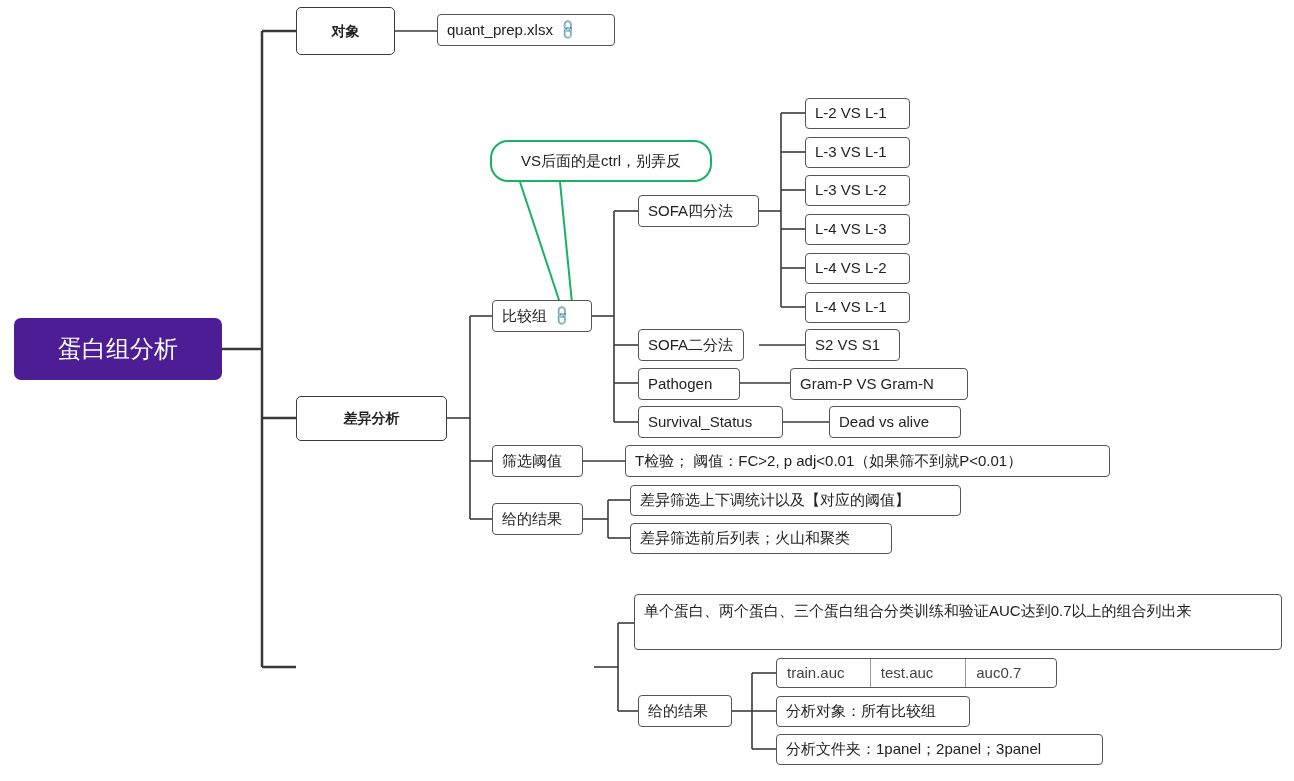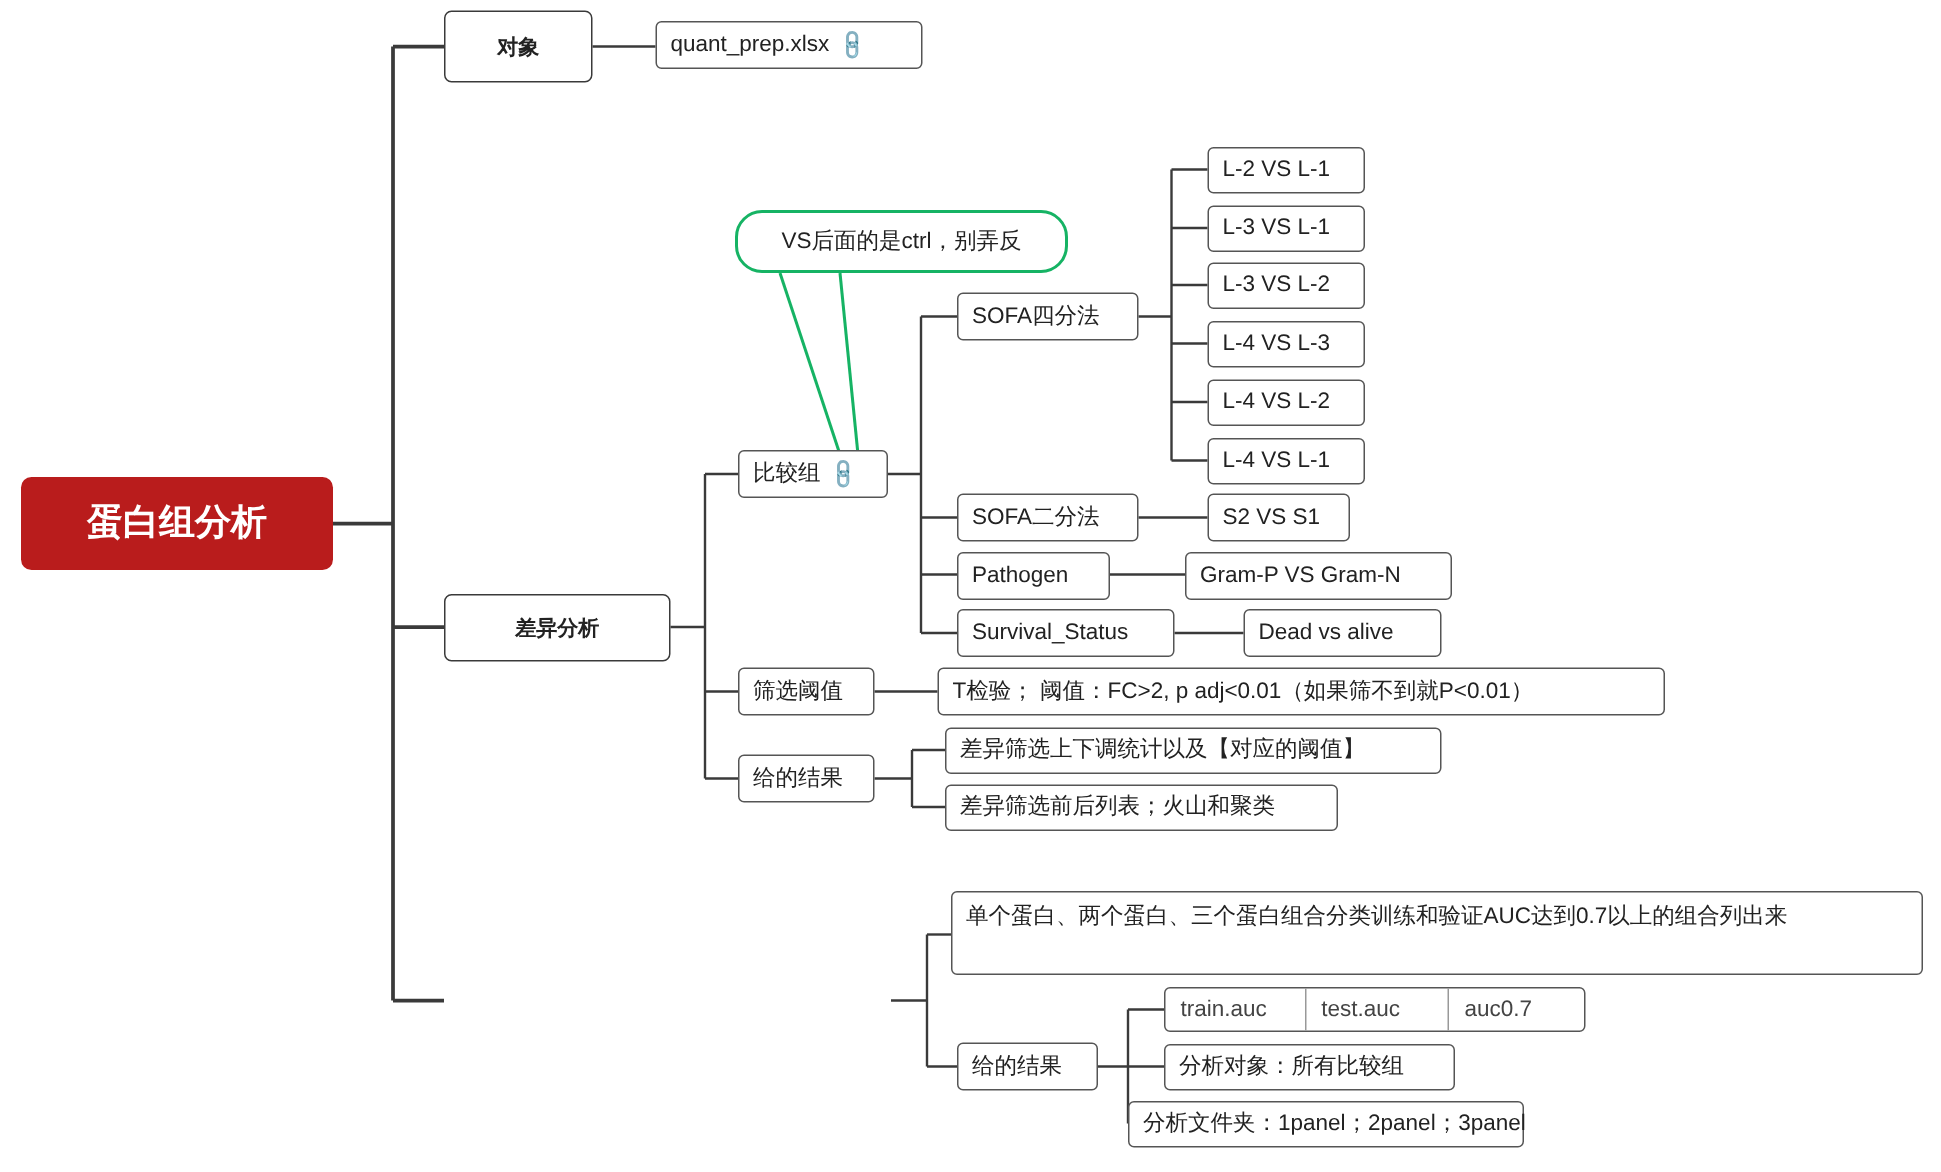--- a/index.html
+++ b/index.html
@@ -37,26 +37,26 @@
     padding: 10px 9px;
     font-size: 15px;
     line-height: 1.35;
     color: #222;
     white-space: nowrap;
   }
   .node.wrap {
     white-space: normal;
   }
   .root {
-    background: #b91c1c;
+    background: #4c1d95;
     border: none;
     border-radius: 7px;
     color: #ffffff;
     font-size: 24px;
-    font-weight: bold;
+    font-weight: normal;
     justify-content: center;
     padding: 0 14px;
   }
   .branch {
     border: 1.6px solid #3a3a3a;
     border-radius: 5px;
     font-size: 14px;
     font-weight: bold;
     justify-content: center;
     padding: 0 14px;
@@ -190,21 +190,21 @@
     <span>筛选阈值</span>
   </div>
 
   <div class="node" style="left:492px; top:503px; width:91px; height:32px;">
     <span>给的结果</span>
   </div>
 
   <div class="node" style="left:638px; top:195px; width:121px; height:32px;">
     <span>SOFA四分法</span>
   </div>
-  <div class="node" style="left:638px; top:329px; width:121px; height:32px;">
+  <div class="node" style="left:638px; top:329px; width:106px; height:32px;">
     <span>SOFA二分法</span>
   </div>
   <div class="node" style="left:638px; top:368px; width:102px; height:32px;">
     <span>Pathogen</span>
   </div>
   <div class="node" style="left:638px; top:406px; width:145px; height:32px;">
     <span>Survival_Status</span>
   </div>
 
   <div class="node" style="left:805px; top:98px; width:105px; height:31px;">
@@ -261,17 +261,17 @@
   <div class="node tablebox" style="left:776px; top:658px; width:281px; height:30px;">
     <span class="cell" style="width:94px;">train.auc</span>
     <span class="cell" style="width:96px;">test.auc</span>
     <span class="cell" style="width:90px;">auc0.7</span>
   </div>
 
   <div class="node" style="left:776px; top:696px; width:194px; height:31px;">
     <span>分析对象：所有比较组</span>
   </div>
 
-  <div class="node" style="left:752px; top:734px; width:264px; height:31px;">
+  <div class="node" style="left:776px; top:734px; width:327px; height:31px;">
     <span>分析文件夹：1panel；2panel；3panel</span>
   </div>
 
 </div>
 
 </body></html>

